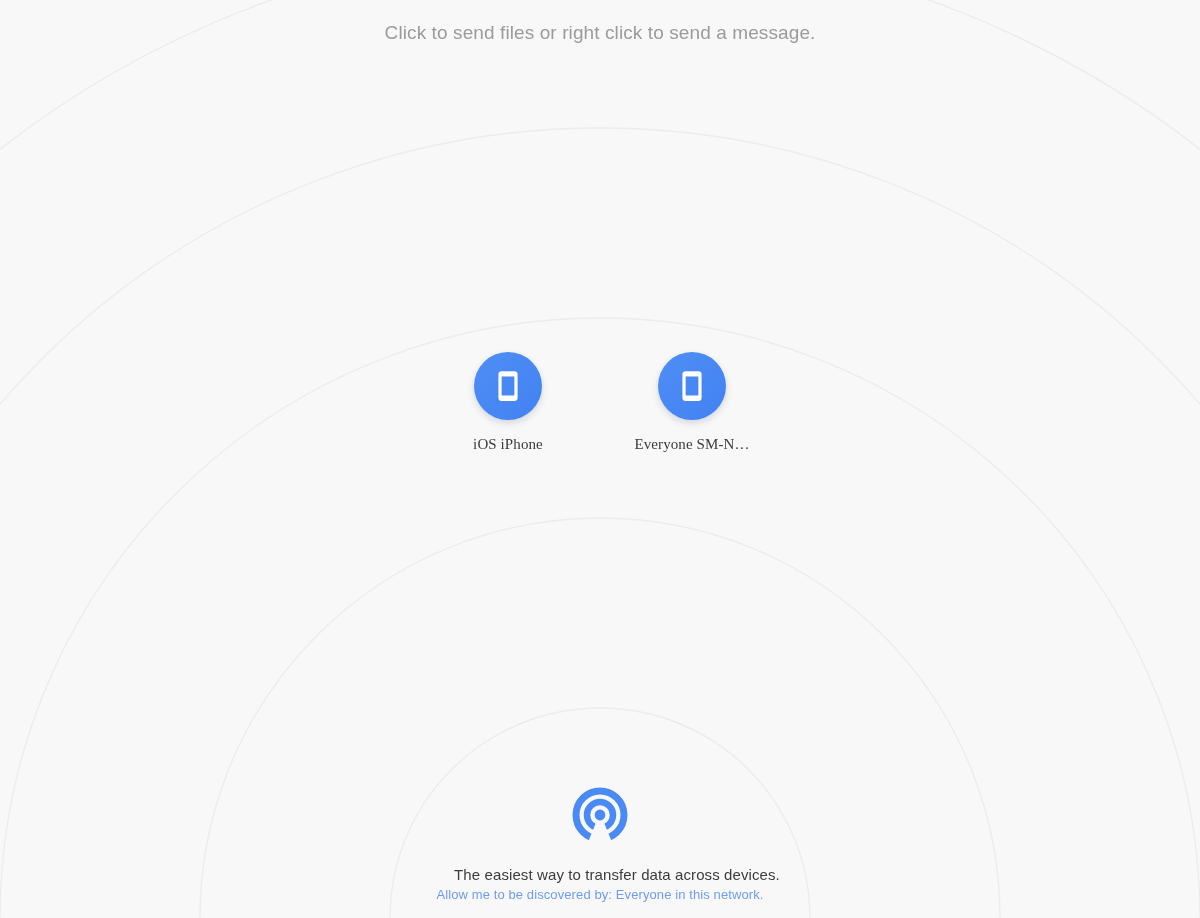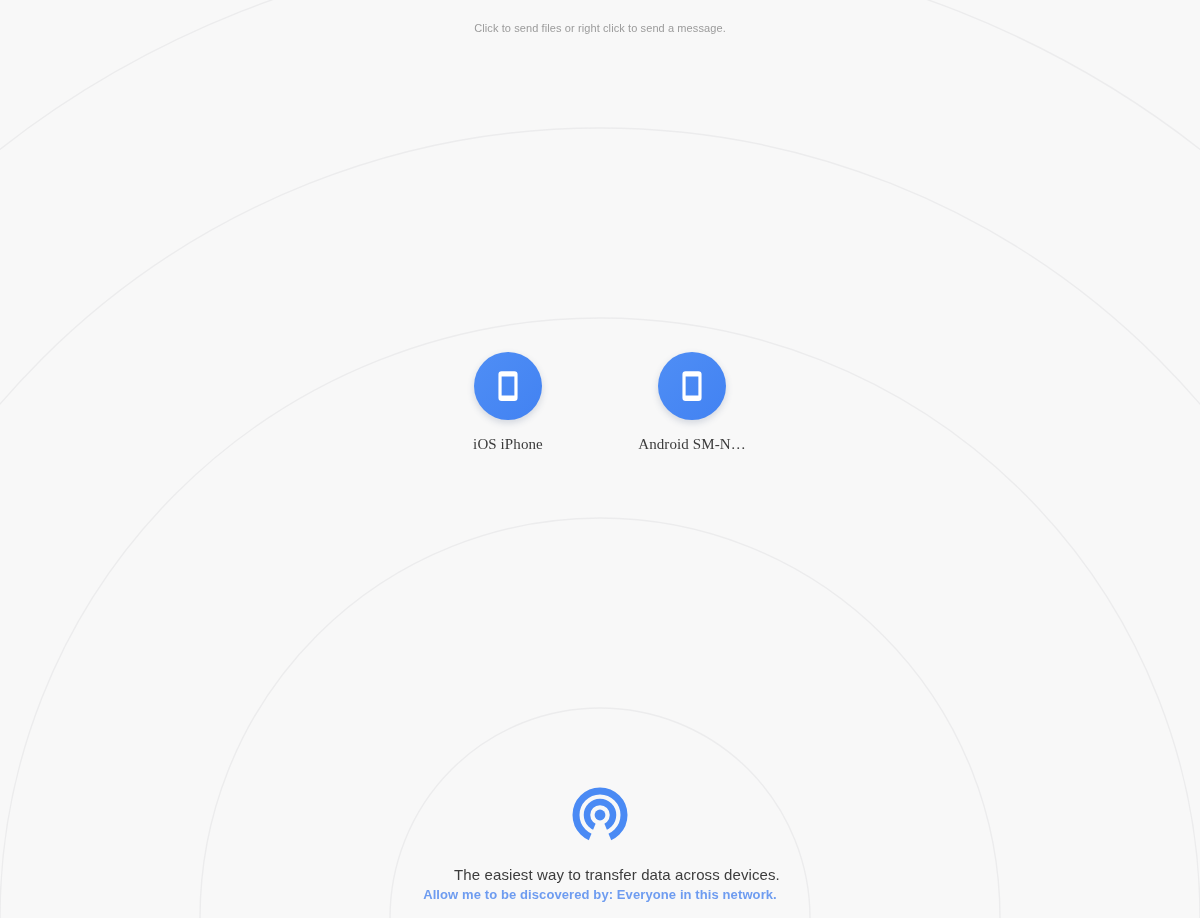--- a/index.html
+++ b/index.html
@@ -32,21 +32,21 @@
     stroke-width: 1.4;
   }
 
   
   #instruction {
     position: absolute;
     top: 22px;
     left: 0;
     width: 1200px;
     text-align: center;
-    font-size: 11px;
+    font-size: 19px;
     color: #9b9b9b;
     letter-spacing: .1px;
     z-index: 3;
     user-select: none;
   }
 
   
   #peers {
     position: absolute;
     top: 352px;
@@ -111,21 +111,20 @@
     color: #3c3c3c;
     letter-spacing: .1px;
     margin-bottom: 4px;
     margin-left: 34px;
   }
   #discovery-line {
     font-size: 13px;
     color: #6e9cf0;
     letter-spacing: .1px;
     cursor: pointer;
-    font-weight: bold;
   }
 </style>
 </head>
 <body style="background: rgb(248, 248, 248);">
 
 <svg id="radar-rings" viewBox="0 0 1200 918" preserveAspectRatio="none" aria-hidden="true">
   <circle cx="600" cy="918" r="210" stroke="#ececed"></circle>
   <circle cx="600" cy="918" r="400" stroke="#ececed"></circle>
   <circle cx="600" cy="918" r="600" stroke="#ececed"></circle>
   <circle cx="600" cy="918" r="790" stroke="#ececed"></circle>
@@ -150,21 +149,21 @@
 
   <div class="peer">
     <div class="peer-badge" style="background-color: rgb(74, 138, 244);">
       <span>
         <svg width="34" height="34" viewBox="0 0 24 24">
           <path fill="#ffffff" d="M16.5 1.5h-9A2.25 2.25 0 0 0 5.25 3.75v16.5A2.25 2.25 0 0 0 7.5 22.5h9a2.25 2.25 0 0 0 2.25-2.25V3.75A2.25 2.25 0 0 0 16.5 1.5Zm0 17.25h-9V5.25h9v13.5Z"></path>
           <circle fill="#ffffff" cx="12" cy="20.4" r="1.15"></circle>
         </svg>
       </span>
     </div>
-    <div class="peer-name">Android SM-N…</div>
+    <div class="peer-name">Everyone SM-N…</div>
   </div>
 
 </div>
 
 <div id="footer">
 
   <div id="app-logo">
     <svg width="64" height="60" viewBox="0 0 64 60">
       <defs>
 

